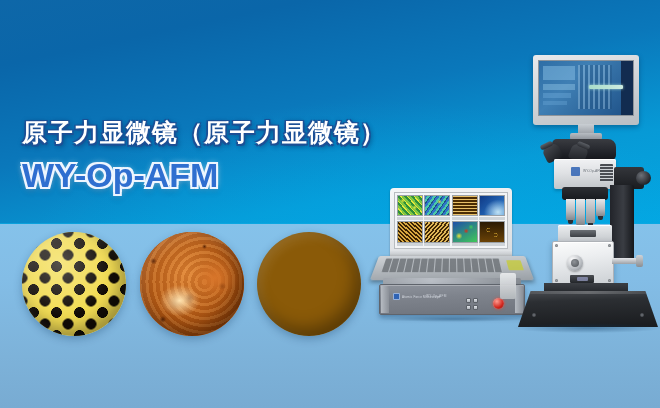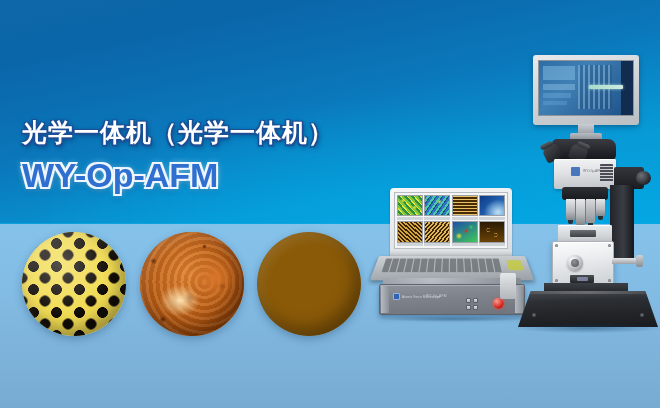--- a/index.html
+++ b/index.html
@@ -415,21 +415,21 @@
 </head>
 <body>
 
 <div id="banner">
 
   <div class="bg-top"></div>
   <div class="bg-seam"></div>
   <div class="bg-bottom"></div>
 
   <div class="titles">
-    <div class="title-cn">光学一体机（光学一体机）</div>
+    <div class="title-cn">原子力显微镜（原子力显微镜）</div>
     <div class="title-model">WY-Op-AFM</div>
   </div>
 
   <div class="samples">
     <div class="circle c1">
       <div class="s-dots"></div>
     </div>
     <div class="circle c2">
       <div class="s-topo"></div>
     </div>

